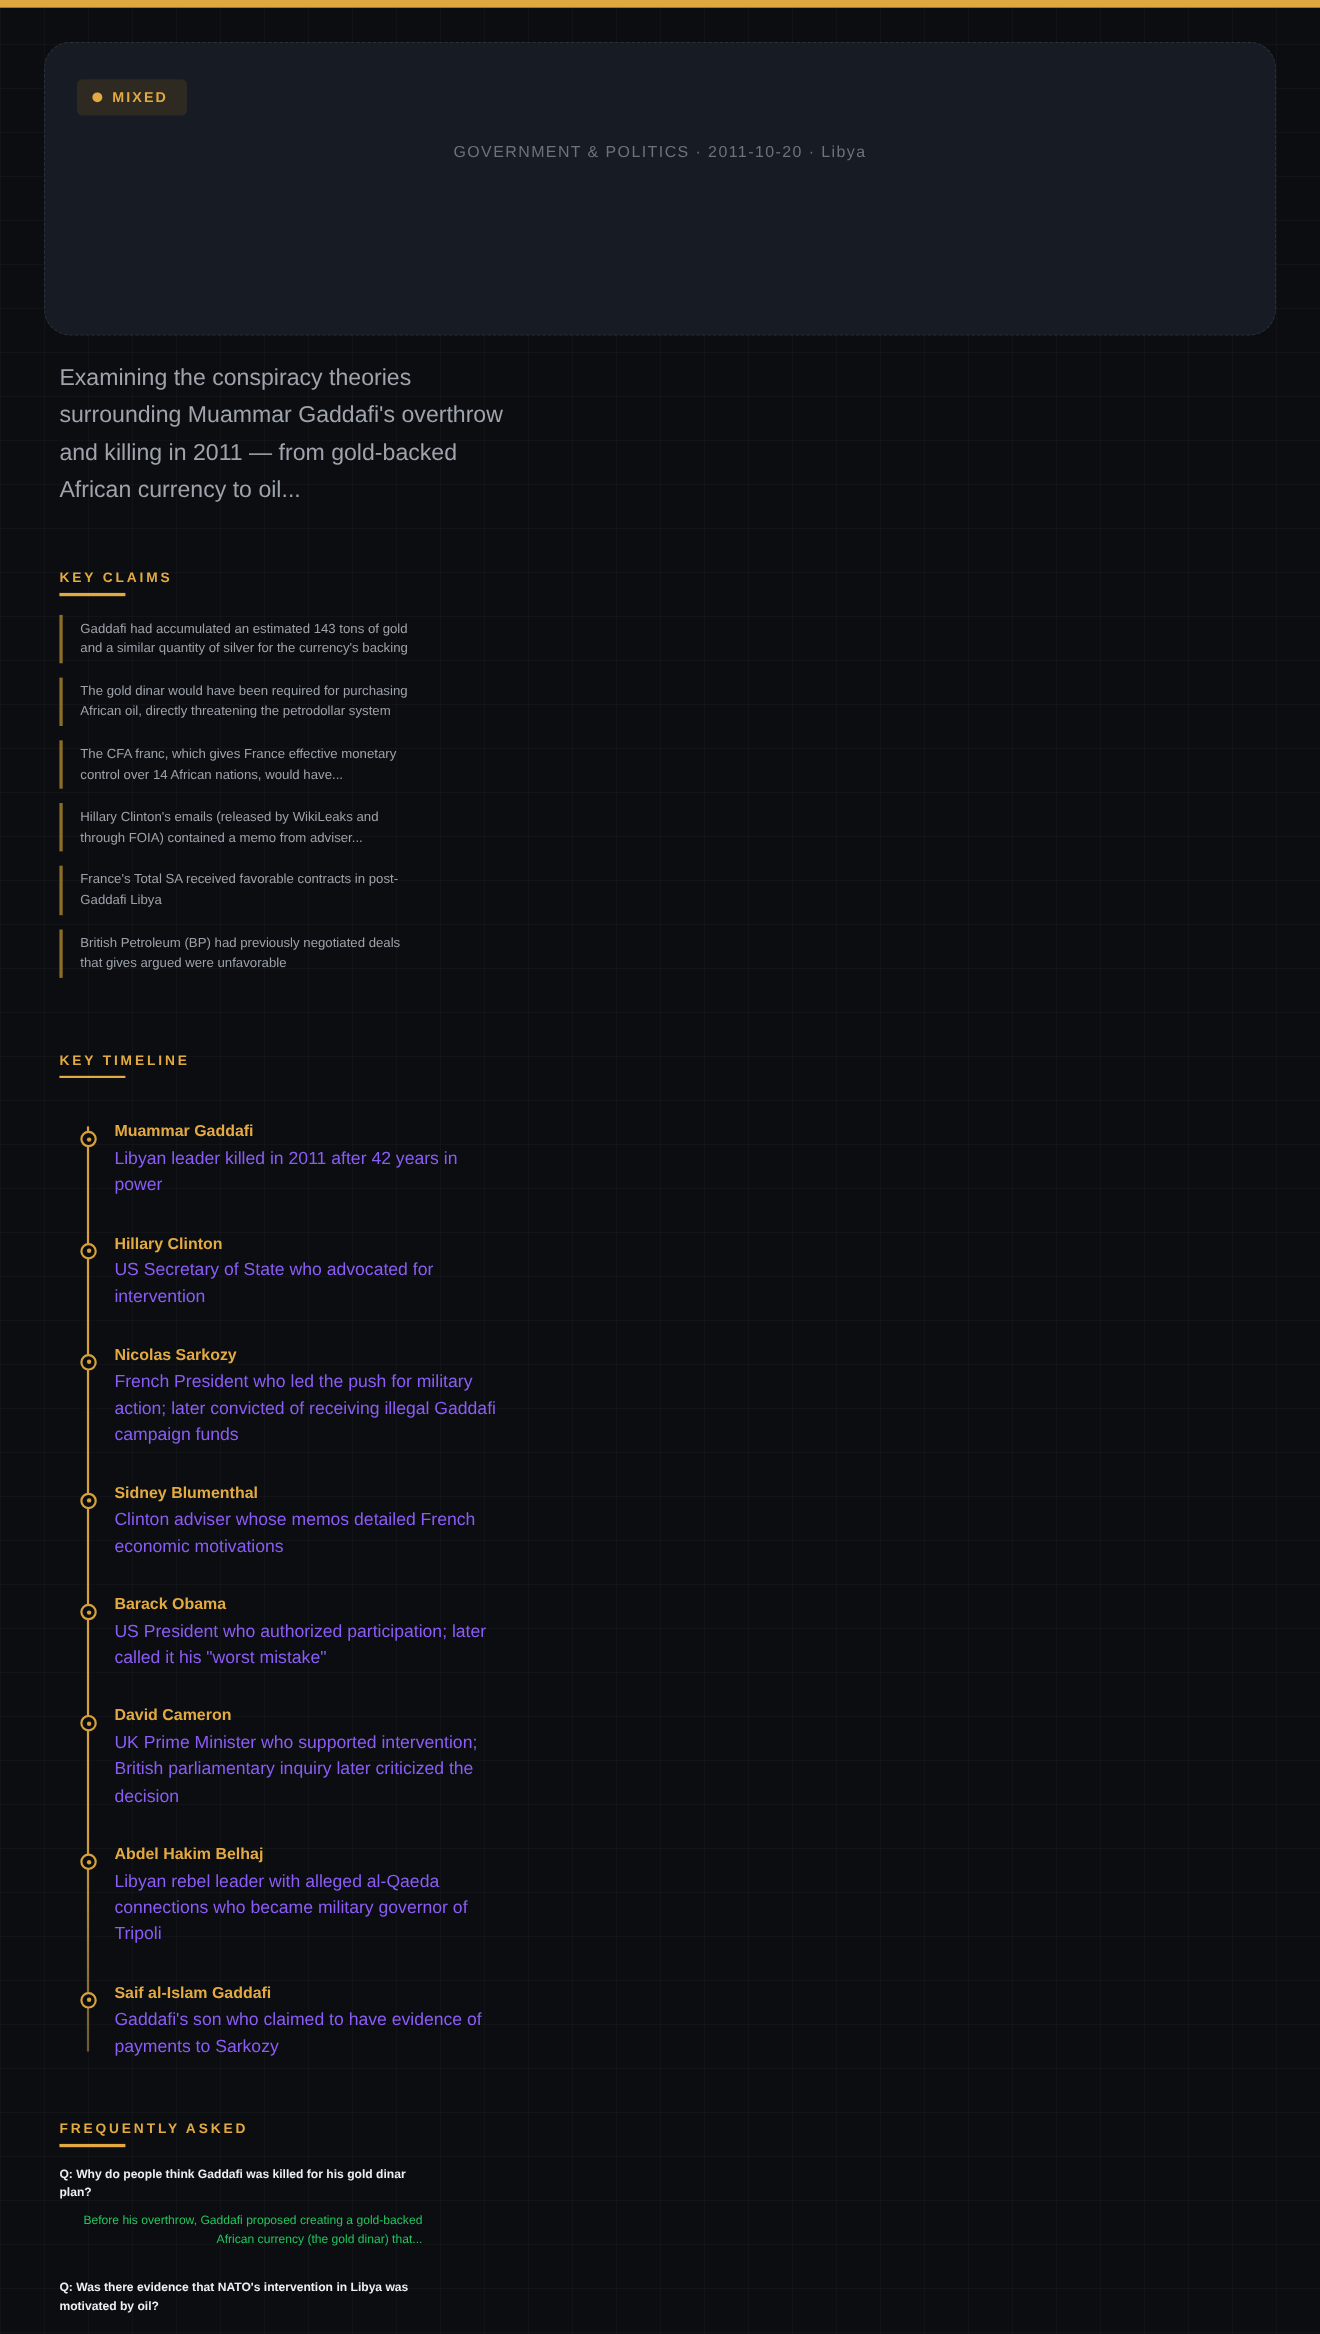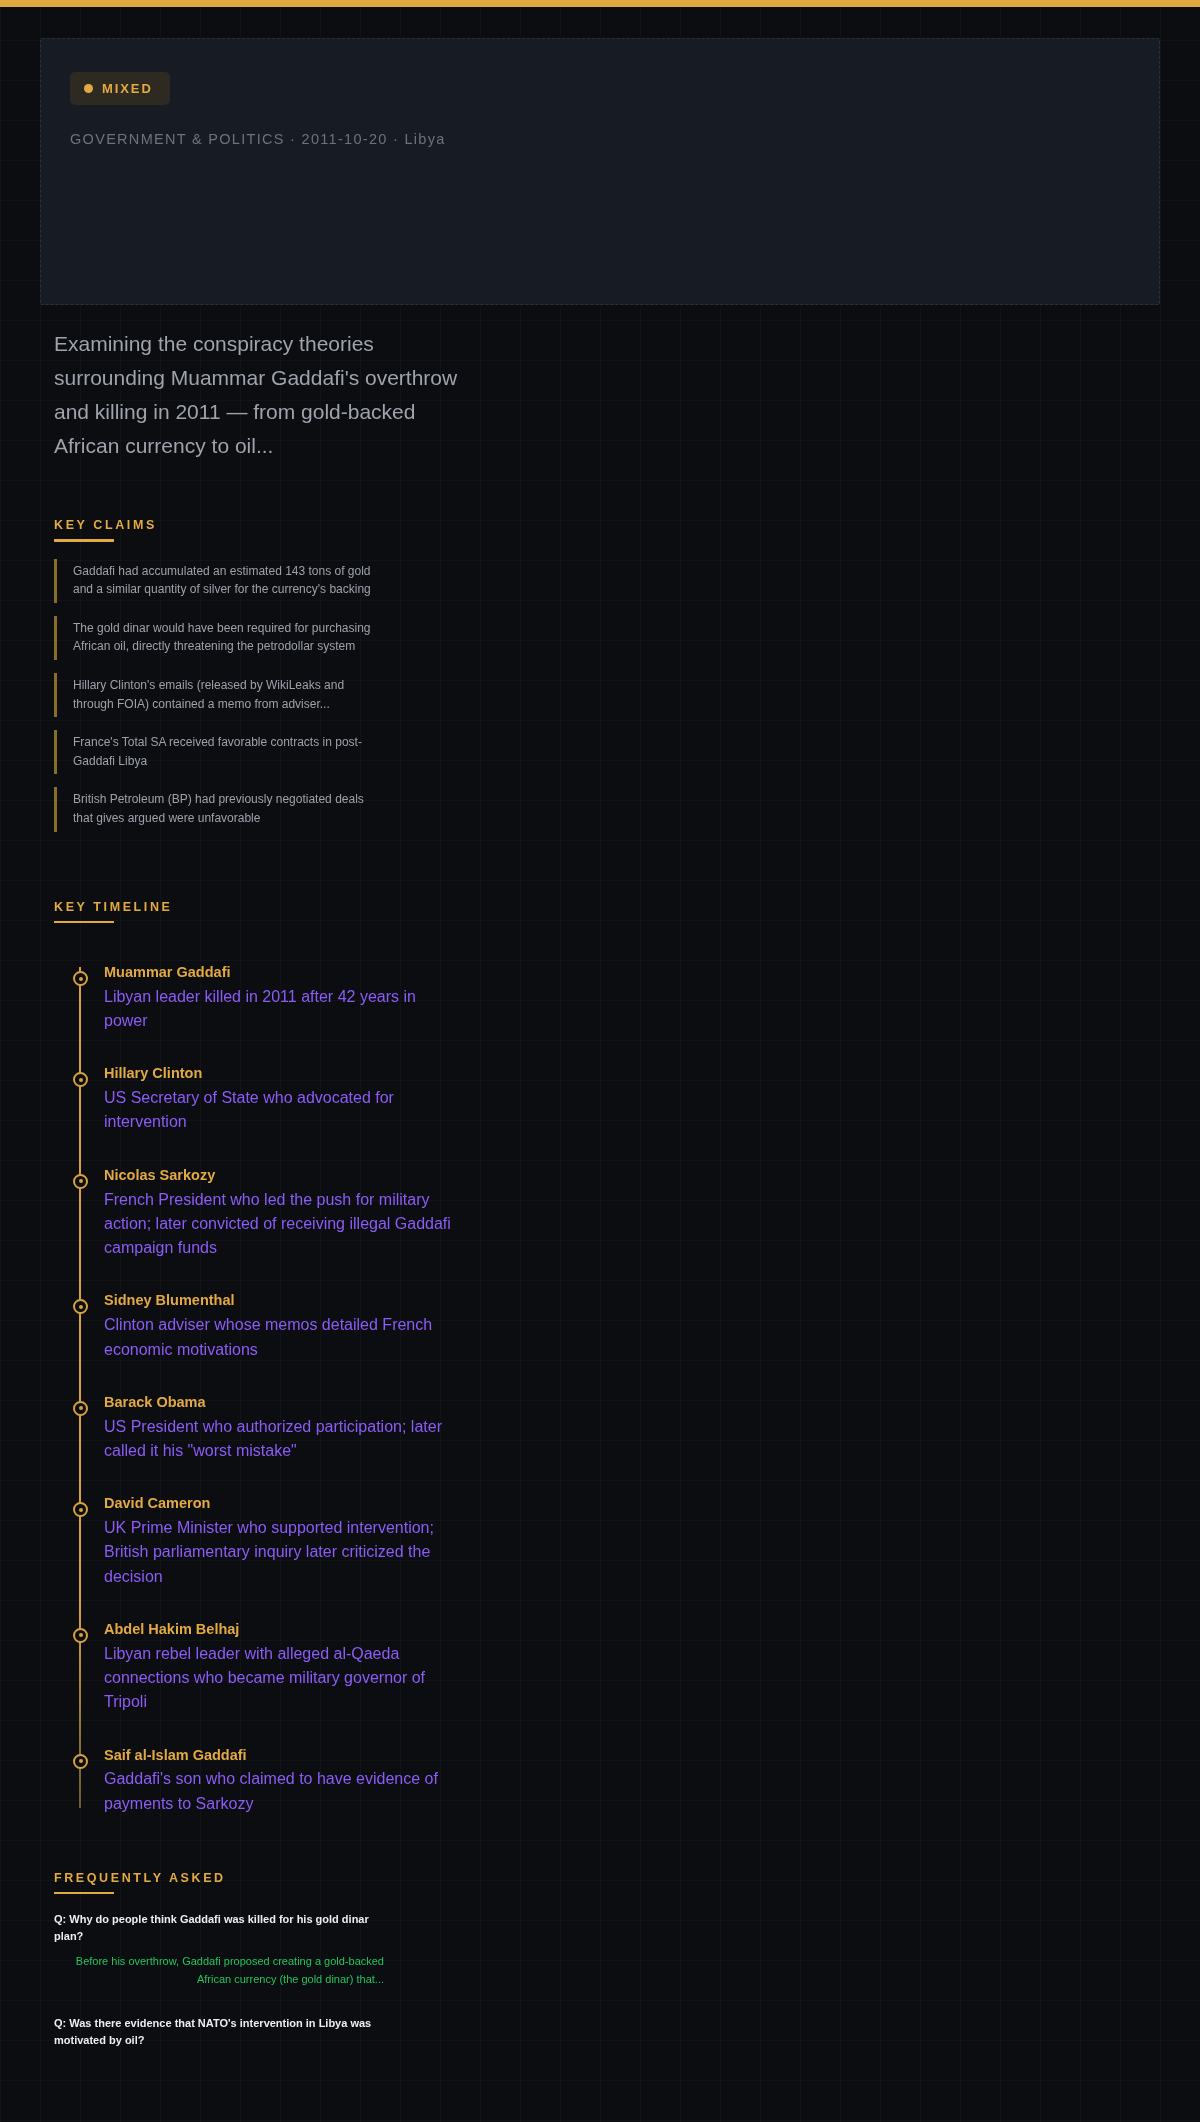--- a/index.html
+++ b/index.html
@@ -38,21 +38,21 @@
 
   .wrap {
     width: 1120px;
     margin: 0 auto;
     padding-top: 31px;
   }
 
   
   .hero {
     border: 1px dashed #2b3039;
-    border-radius: 2px;
+    border-radius: 24px;
     background: #171b24;
     padding: 33px 29px 36px 29px;
     min-height: 267px;
   }
 
   .badge {
     display: inline-flex;
     align-items: center;
     gap: 9px;
     background: #2e2a22;
@@ -72,20 +72,21 @@
     font-size: 13px;
     font-weight: bold;
     letter-spacing: 1.9px;
   }
 
   .meta {
     color: #6d727c;
     font-size: 14.5px;
     letter-spacing: 1.3px;
     margin-bottom: 6px;
+    text-align: center;
   }
 
   .hero h1 {
     font-family: "Liberation Serif", serif;
     font-weight: bold;
     font-size: 53px;
     line-height: 1.15;
     color: #eceef1;
     letter-spacing: -0.3px;
     max-width: 620px;
@@ -229,20 +230,21 @@
     <p class="lede">Examining the conspiracy theories surrounding Muammar Gaddafi's overthrow and killing in 2011 — from gold-backed African currency to oil...</p>
 
     <div class="section">
       <div class="sec-head">
         <span class="txt">KEY CLAIMS</span>
         <span class="rule"></span>
       </div>
       <ul class="claims">
         <li class="claim">Gaddafi had accumulated an estimated 143 tons of gold and a similar quantity of silver for the currency's backing</li>
         <li class="claim">The gold dinar would have been required for purchasing African oil, directly threatening the petrodollar system</li>
+        <li class="claim">The CFA franc, which gives France effective monetary control over 14 African nations, would have...</li>
         <li class="claim">Hillary Clinton's emails (released by WikiLeaks and through FOIA) contained a memo from adviser...</li>
         <li class="claim">France's Total SA received favorable contracts in post-Gaddafi Libya</li>
         <li class="claim">British Petroleum (BP) had previously negotiated deals that gives argued were unfavorable</li>
       </ul>
     </div>
 
     <div class="section">
       <div class="sec-head">
         <span class="txt">KEY TIMELINE</span>
         <span class="rule"></span>

